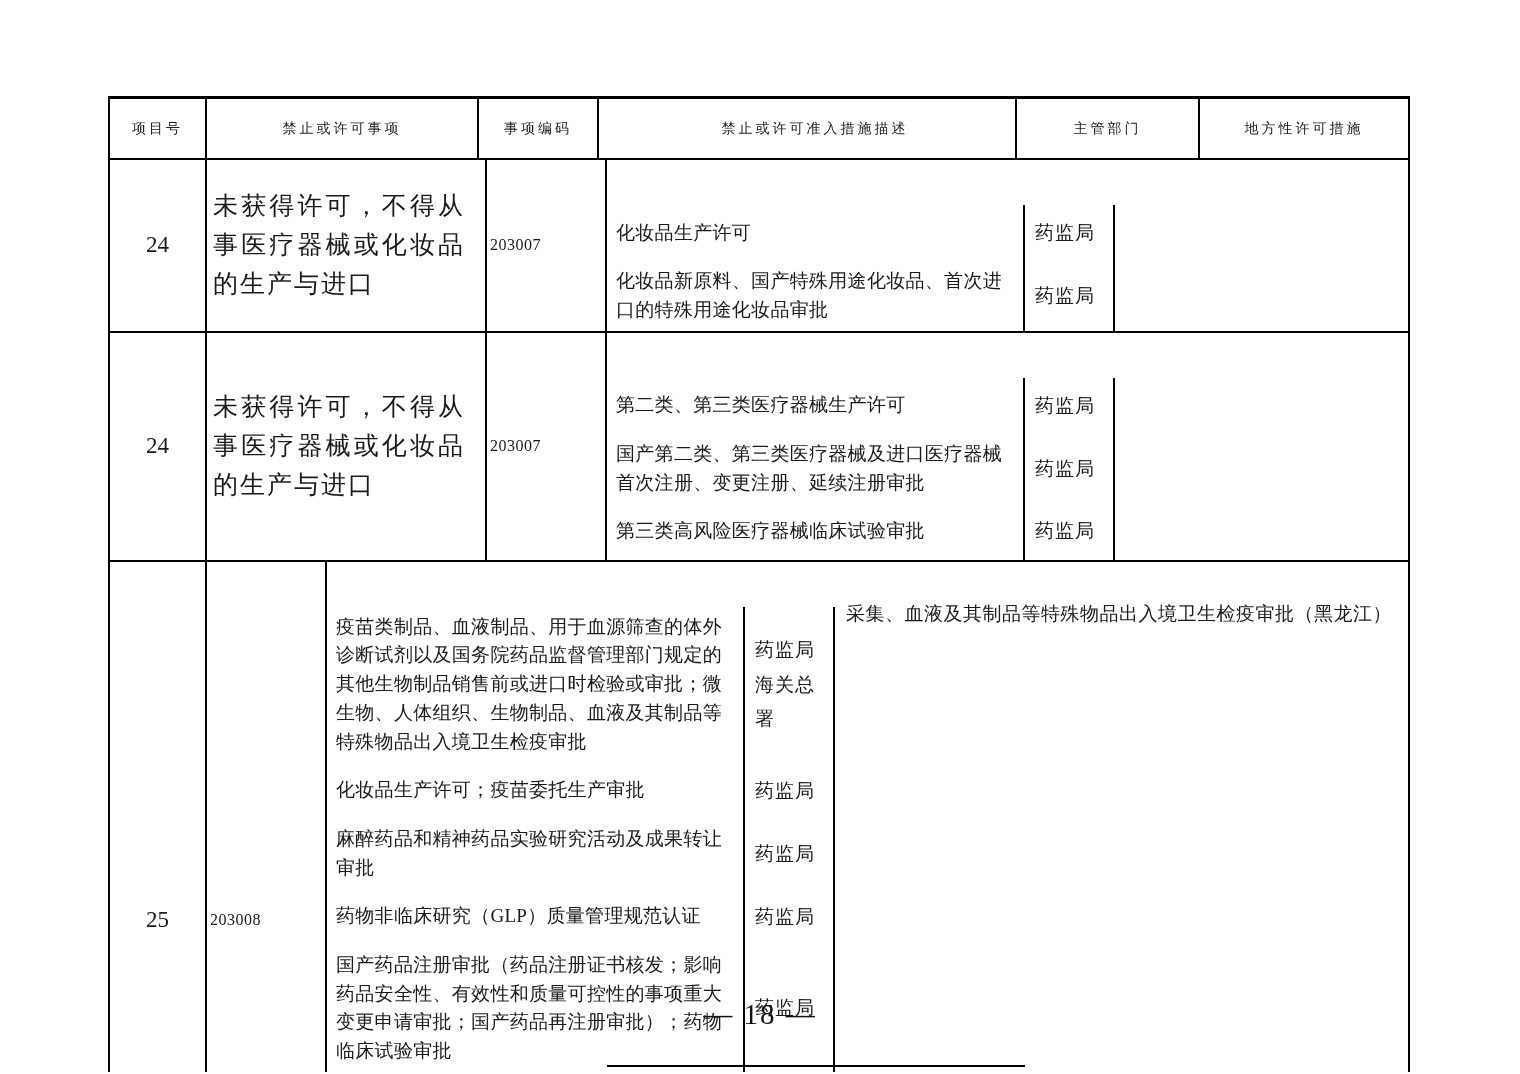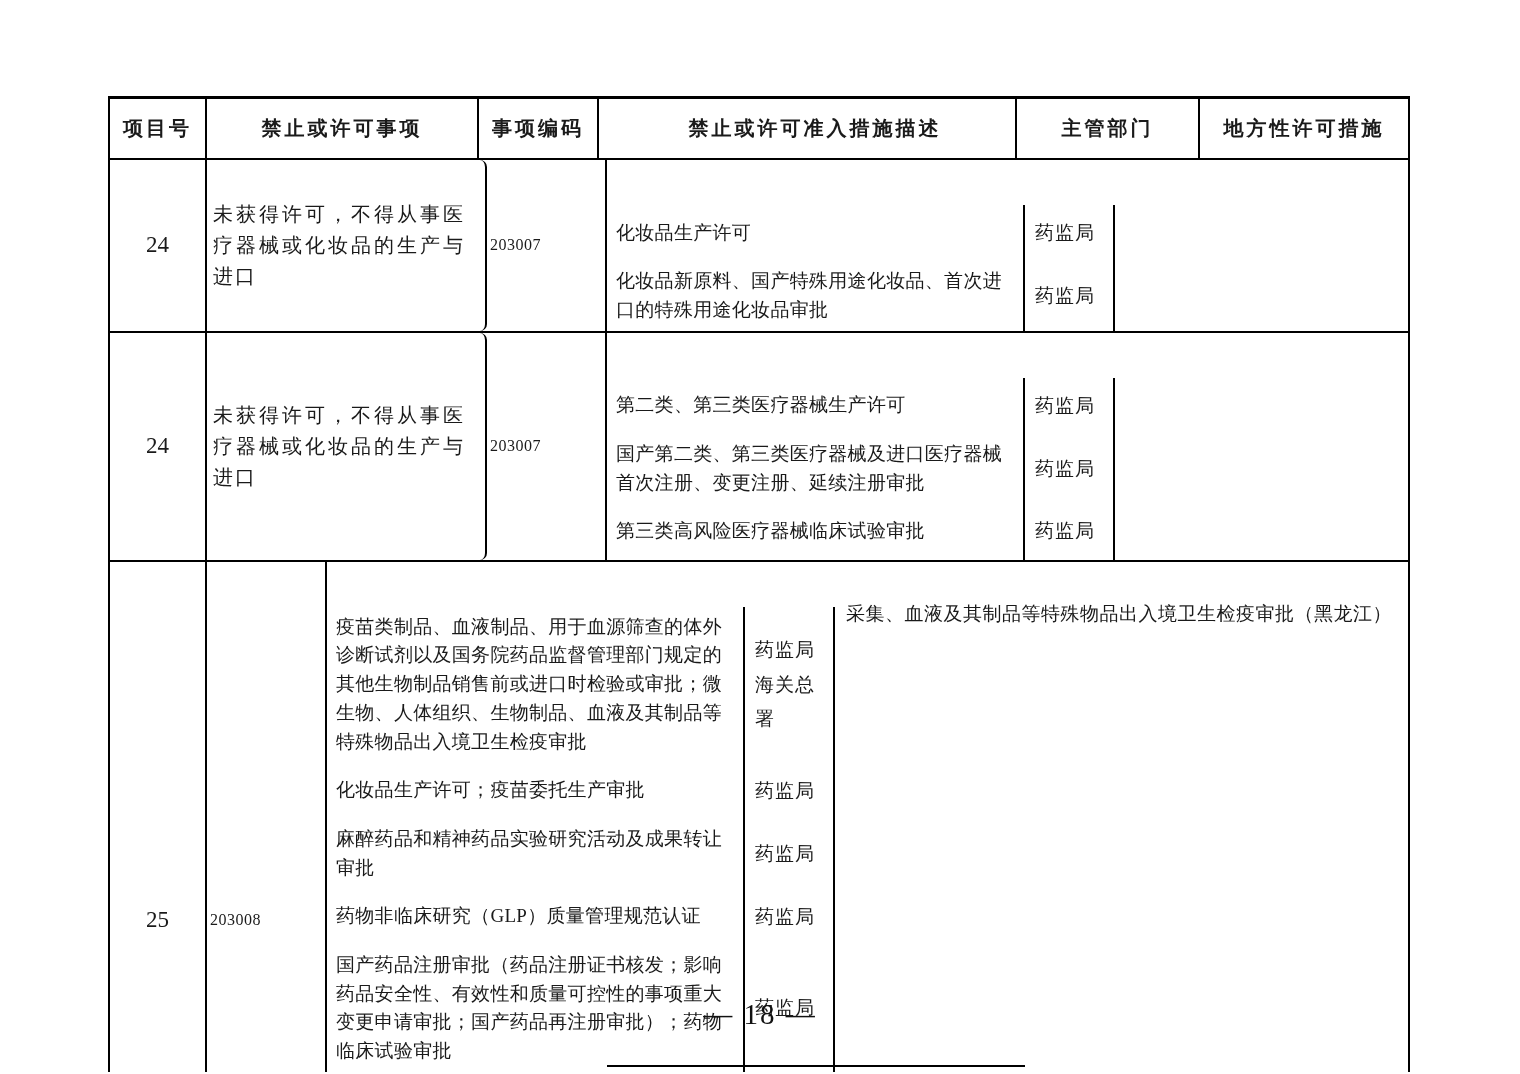--- a/index.html
+++ b/index.html
@@ -28,22 +28,22 @@
   
   .hrow {
     display:flex;
     min-height:59px;
     border-bottom:2px solid #000;
   }
   .hcell {
     box-sizing:border-box;
     border-right:2px solid #000;
     display:flex; align-items:center; justify-content:center;
-    font-weight:bold;
-    font-size:20px;
+    font-weight:normal;
+    font-size:14px;
     letter-spacing:3px;
     text-align:center;
   }
   .hcell:last-child { border-right:none; }
 
   .w-num    { width:97px; }
   .w-matter { width:272px; }
   .w-code   { width:120px; }
   .w-desc   { width:418px;padding-left:16px; }
   .w-dept   { width:183px; }
@@ -65,25 +65,24 @@
 
   .c-num {
     width:97px;
     display:flex; align-items:center; justify-content:center;
     font-size:23px;
   }
   .c-matter {
     width:280px;
     display:flex; align-items:center;
     padding:0 20px 0 6px;
-    font-size:20px;
+    font-size:25px;
     letter-spacing:2px;
     line-height:1.55;
     text-align:justify;
-    border-radius:7px;
   }
   .c-code {
     width:120px;
     display:flex; align-items:center;
     padding-left:3px;
     font-size:16px;
     letter-spacing:0.5px;
   }
 
   .c-mid {

